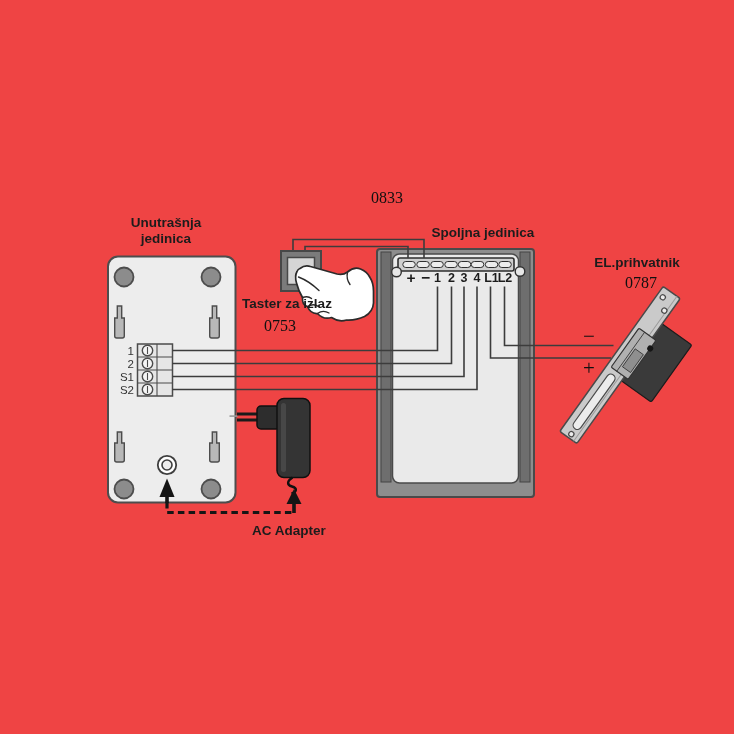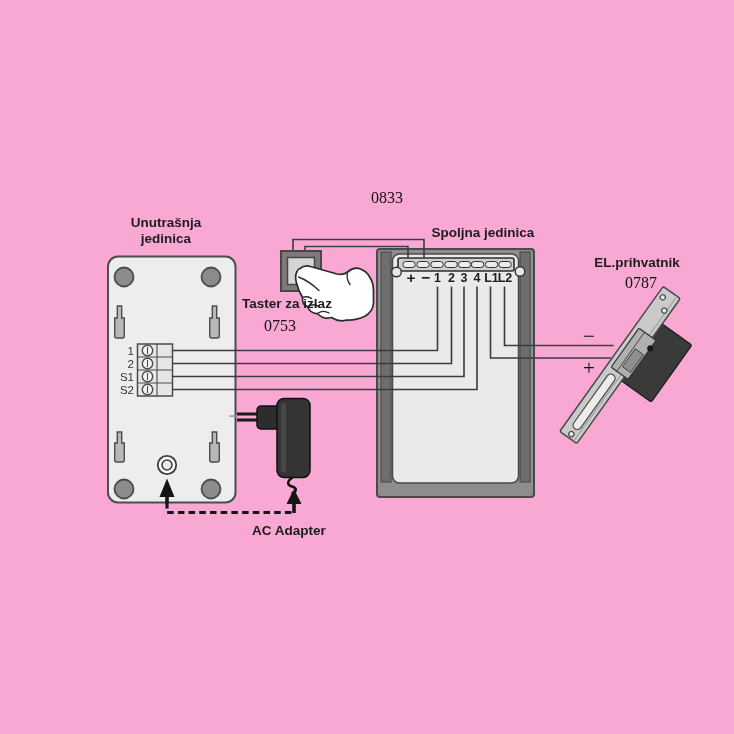--- a/index.html
+++ b/index.html
@@ -1,16 +1,16 @@
 <!DOCTYPE html>
 <html><head>
 <meta charset="utf-8">
 <style>
   html,body{margin:0;padding:0;background:#ffffff;}
-  .stage{width:734px;height:734px;position:relative;background:#f9a8d4;overflow:hidden;}
+  .stage{width:734px;height:734px;position:relative;background:#ef4444;overflow:hidden;}
   svg{display:block;}
   .t-title{font:700 13.5px "Liberation Sans", sans-serif;fill:#1c1c1c;}
   .t-code{font:400 16px "Liberation Serif", serif;fill:#101010;}
   .t-term{font:700 12.5px "Liberation Sans", sans-serif;fill:#1c1c1c;}
   .t-term-lg{font:700 15.5px "Liberation Sans", sans-serif;fill:#1c1c1c;}
   .t-pin{font:400 11.5px "Liberation Sans", sans-serif;fill:#333333;}
   .t-pol{font:400 21px "Liberation Serif", serif;fill:#101010;}
 </style>
 </head>
 <body>

